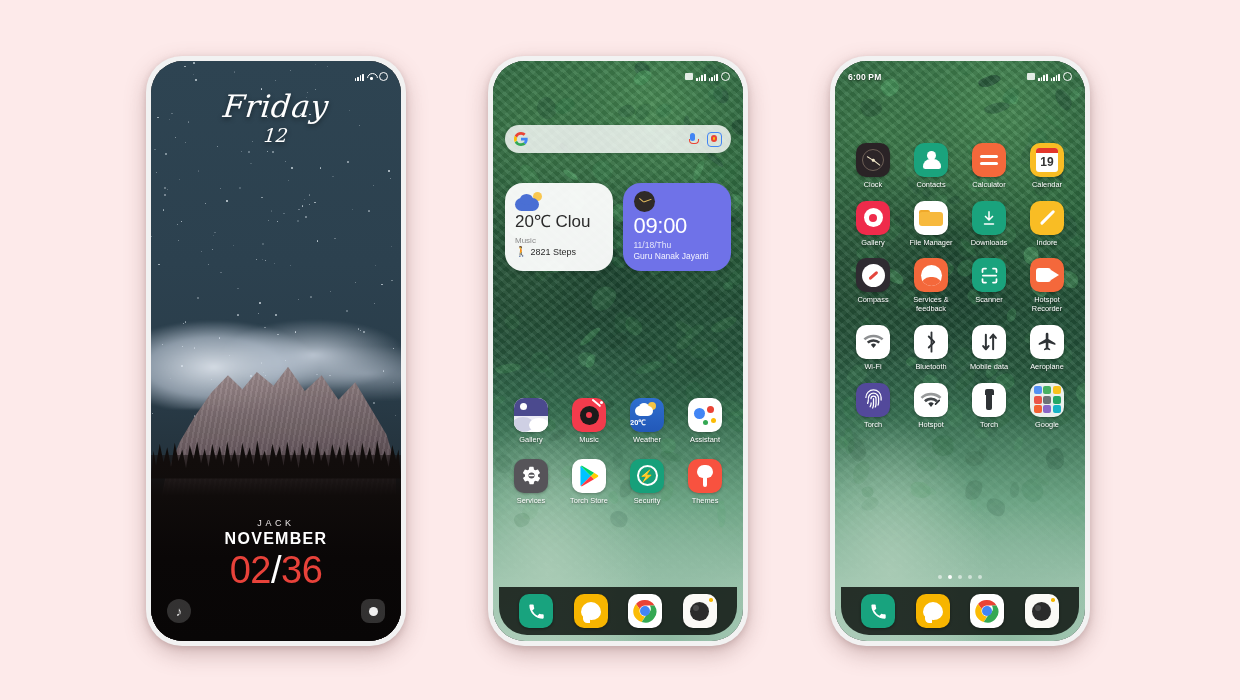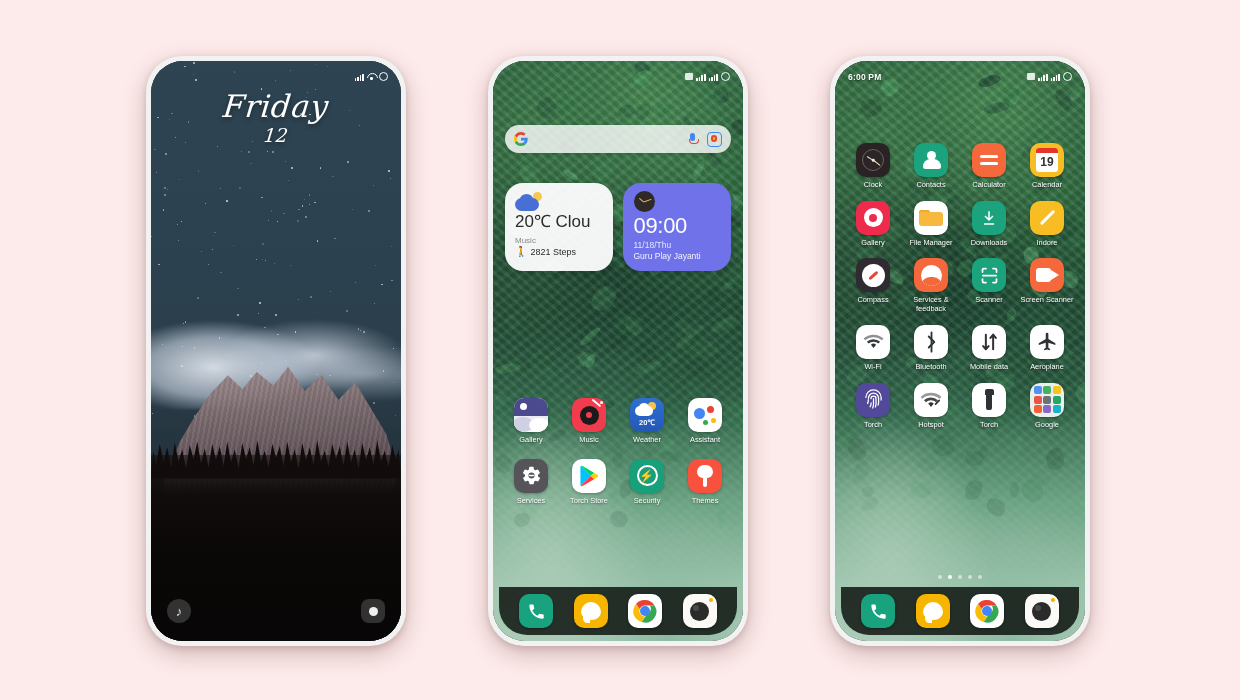--- a/index.html
+++ b/index.html
@@ -468,20 +468,27 @@
           <span class="wifi-ic"></span>
           <span class="batt-circle"></span>
         </div>
       </div>
 
       <div class="lock-top">
         <div class="lock-day">Friday</div>
         <div class="lock-date">12</div>
       </div>
 
+      <div class="lock-bottom">
+        <div class="lock-name">JACK</div>
+        <div class="lock-month">NOVEMBER</div>
+        <div class="lock-big">
+          <span>02</span><span class="slash">/</span><span>36</span>
+        </div>
+      </div>
 
       <div class="lock-corner left">
         <span class="note-glyph">♪</span>
       </div>
       <div class="lock-corner right">
         <span class="cam-dot"></span>
       </div>
     </div>
   </div>
 
@@ -661,21 +668,21 @@
           </div>
         </div>
 
         <div class="w-clock">
           <div class="analog">
             <span class="h"></span>
               <span class="m"></span>
           </div>
           <div class="c-time">09:00</div>
           <div class="c-date">11/18/Thu</div>
-          <div class="c-fest">Guru Play Jayanti</div>
+          <div class="c-fest">Guru Nanak Jayanti</div>
         </div>
       </div>
 
       <div class="appgrid" id="grid2">
           <div class="app">
             <div class="app-ic" style="background:#fff;">
               <div style="position:absolute;inset:0;background:linear-gradient(180deg,#4b4a8e 0%,#4b4a8e 52%,#e9e9f4 52%,#fff 100%)"></div>
               <div style="position:absolute;left:6px;top:5px;width:7px;height:7px;border-radius:50%;background:#fff"></div>
               <div style="position:absolute;left:-2px;bottom:0;width:22px;height:15px;border-radius:50%;background:#cfd0e4"></div>
               <div style="position:absolute;right:-1px;bottom:0;width:20px;height:14px;border-radius:50%;background:#fff"></div>
@@ -692,21 +699,21 @@
             </div>
             <div class="app-lb">Music</div>
           </div>
           <div class="app">
             <div class="app-ic" style="background:linear-gradient(180deg,#2f6fd0,#2258b8);">
               <div style="position:absolute;left:5px;top:4px;width:22px;height:14px">
                 <span style="position:absolute;right:1px;top:0;width:8px;height:8px;border-radius:50%;background:#f6c445"></span>
                 <span style="position:absolute;left:0;bottom:0;width:18px;height:10px;border-radius:6px;background:#fff"></span>
                 <span style="position:absolute;left:4px;bottom:4px;width:10px;height:9px;border-radius:50%;background:#fff"></span>
               </div>
-              <div style="position:absolute;left:0;right:0;bottom:5px;text-align:center;font-size:7.5px;color:#fff;font-weight:bold">20℃</div>
+              <div style="position:absolute;left:0;right:0;bottom:5px;text-align:left;font-size:7.5px;color:#fff;font-weight:bold">20℃</div>
             </div>
             <div class="app-lb">Weather</div>
           </div>
           <div class="app">
             <div class="app-ic" style="background:#fff;">
               <div style="position:relative;width:22px;height:20px">
                 <span style="position:absolute;left:0;top:3px;width:11px;height:11px;border-radius:50%;background:#4285f4"></span>
                 <span style="position:absolute;right:2px;top:1px;width:7px;height:7px;border-radius:50%;background:#ea4335"></span>
                 <span style="position:absolute;right:0;bottom:2px;width:5px;height:5px;border-radius:50%;background:#fbbc05"></span>
                 <span style="position:absolute;left:9px;bottom:0;width:5px;height:5px;border-radius:50%;background:#34a853"></span>
@@ -1036,21 +1043,21 @@
             </div>
             <div class="app-lb">Scanner</div>
           </div>
           <div class="app">
             <div class="app-ic" style="background:#f4683b;">
               <div style="position:relative;width:23px;height:14px">
                 <span style="position:absolute;left:0;top:0;width:15px;height:14px;border-radius:3px;background:#fff"></span>
                 <span style="position:absolute;right:0;top:2px;width:0;height:0;border-top:5px solid transparent;border-bottom:5px solid transparent;border-left:8px solid #fff"></span>
               </div>
             </div>
-            <div class="app-lb">Screen Scanner</div>
+            <div class="app-lb">Hotspot Recorder</div>
           </div>
           <div class="app">
             <div class="app-ic" style="background:#fff;">
               <svg width="21" height="17" viewBox="0 0 24 18">
                 <path fill="#2f3336" d="M12 16.5l3-3.8a4.6 4.6 0 0 0-6 0l3 3.8z"></path>
                 <path fill="#2f3336" d="M12 6.4c-2.9 0-5.6 1.1-7.6 3l2 2a8.2 8.2 0 0 1 11.2 0l2-2a11 11 0 0 0-7.6-3z" opacity=".95"></path>
                 <path fill="#2f3336" d="M12 1.2c-4.4 0-8.4 1.7-11.4 4.5l2 2A13.6 13.6 0 0 1 12 4.1c3.6 0 6.9 1.4 9.4 3.6l2-2A16.4 16.4 0 0 0 12 1.2z" opacity=".55"></path>
               </svg>
             </div>
             <div class="app-lb">Wi-Fi</div>

